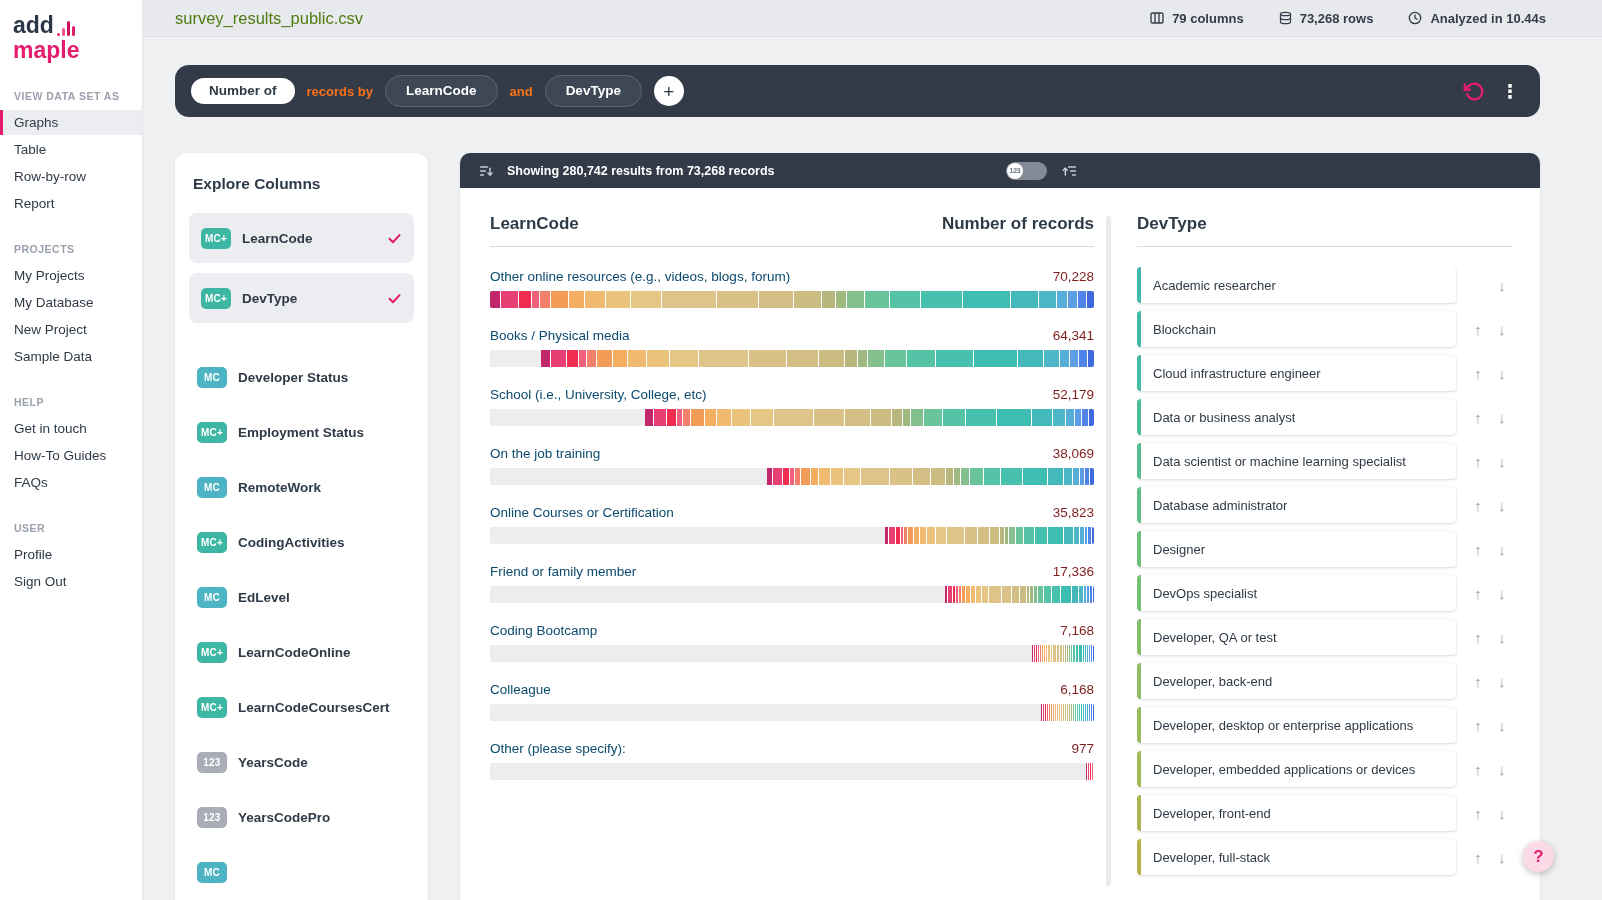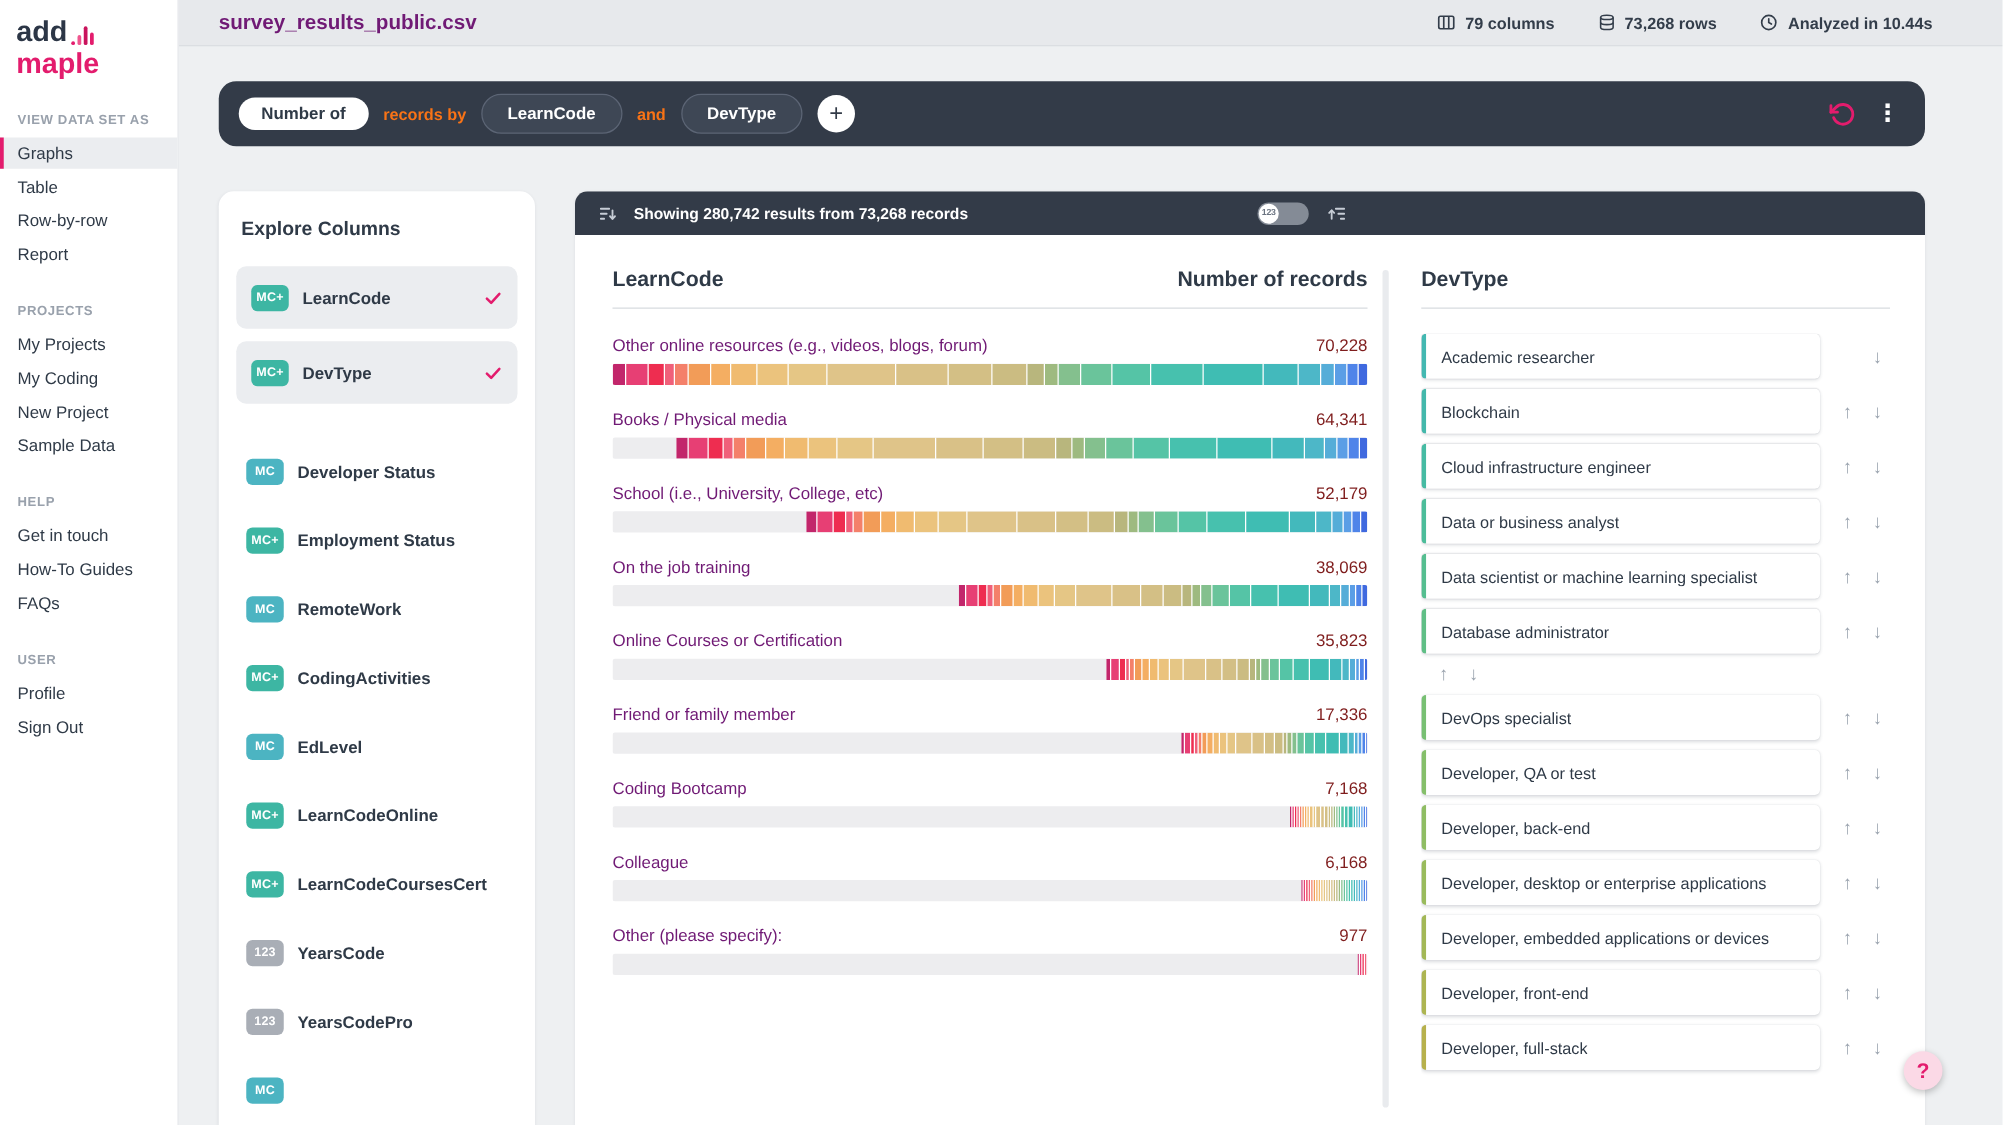--- a/index.html
+++ b/index.html
@@ -18,21 +18,21 @@
 .logo-bars .b2{height:15px;background:#c9135c}
 .logo-bars .b3{height:10px;background:#e31c6d}
 .logo-bottom{font-size:23px;font-weight:600;color:#e31c6d;line-height:1.15}
 .nav-heading{margin:27px 14px 8px;font-size:10.5px;font-weight:700;letter-spacing:.5px;color:#99a1ac}
 .nav-item{padding:5px 14px;font-size:13.5px;color:#2f3a47;cursor:pointer;margin:2px 0}
 .nav-item.active{background:#ebedf0;border-left:3px solid #e31c6d;padding-left:11px}
 
 
 .main{flex:1;display:flex;flex-direction:column;min-width:0}
 .topbar{height:37px;background:#e7e9ec;border-bottom:1px solid #dbdee2;display:flex;align-items:center;padding:0 56px 0 32px;flex-shrink:0}
-.filename{font-size:16.5px;font-weight:700;color:#701a75;flex:1}
+.filename{font-size:16.5px;font-weight:400;color:#4d7c0f;flex:1}
 .stats{display:flex;gap:34px;align-items:center}
 .stat{display:flex;align-items:center;gap:7px;font-size:13px;font-weight:600;color:#333d4a;white-space:nowrap}
 .stat-ic{display:inline-flex;color:#333d4a}
 .content{flex:1;display:flex;flex-direction:column;padding:28px 62px 0 32px;min-height:0}
 
 
 .querybar{height:52px;background:#333b48;border-radius:14px;display:flex;align-items:center;gap:12px;padding:0 16px;flex-shrink:0}
 .pill{border:none;border-radius:18px;font-family:inherit;font-size:13.5px;font-weight:600;cursor:pointer;padding:6px 18px;line-height:1;white-space:nowrap}
 .pill.light{background:#fff;color:#2f3a47}
 .pill.dark{background:#3e4755;border:1px solid #5c6575;color:#fff;padding:8px 20px}
@@ -69,21 +69,21 @@
 .knob{width:16px;height:16px;border-radius:50%;background:#fff;color:#6a7380;font-size:7px;font-weight:700;display:inline-flex;align-items:center;justify-content:center;letter-spacing:-.2px}
 .card-body{flex:1;display:flex;padding:26px 0 0 30px;min-height:0}
 
 
 .chart-panel{width:604px;flex-shrink:0;display:flex;flex-direction:column;min-height:0}
 .col-head{display:flex;justify-content:space-between;align-items:baseline;border-bottom:1px solid #d8dbe0;padding-bottom:12px}
 .col-title{font-size:17px;font-weight:700;color:#2f3a47}
 .chart-rows{margin-top:21px;overflow:hidden}
 .bar-row{margin-bottom:19px}
 .bar-head{display:flex;justify-content:space-between;font-size:13.5px;margin-bottom:6px;line-height:17px}
-.bar-label{color:#701a75}
+.bar-label{color:#0c4a6e}
 .bar-value{color:#7f1d1d}
 .bar-track{height:17px;background:#ededef;border-radius:2px;position:relative;overflow:hidden}
 .bar-fill{position:absolute;right:0;top:0;height:100%;display:flex;gap:1px;overflow:hidden;background:#fff}
 .seg{height:100%;min-width:1px}
 
 
 .vscroll{width:5px;border-radius:3px;background:#e9ebee;margin:2px 0 14px 12px;flex-shrink:0;cursor:pointer}
 
 
 .devtype-panel{flex:1;min-width:0;padding:0 28px 0 26px;display:flex;flex-direction:column;min-height:0}
@@ -116,21 +116,21 @@
       <div class="logo-bottom">maple</div>
     </div>
     <nav>
         <div class="nav-heading">VIEW DATA SET AS</div>
         <div class="nav-item active">Graphs</div>
         <div class="nav-item">Table</div>
         <div class="nav-item">Row-by-row</div>
         <div class="nav-item">Report</div>
         <div class="nav-heading">PROJECTS</div>
         <div class="nav-item">My Projects</div>
-        <div class="nav-item">My Coding</div>
+        <div class="nav-item">My Database</div>
         <div class="nav-item">New Project</div>
         <div class="nav-item">Sample Data</div>
         <div class="nav-heading">HELP</div>
         <div class="nav-item">Get in touch</div>
         <div class="nav-item">How-To Guides</div>
         <div class="nav-item">FAQs</div>
         <div class="nav-heading">USER</div>
         <div class="nav-item">Profile</div>
         <div class="nav-item">Sign Out</div>
       </nav>
@@ -646,20 +646,23 @@
                     <span class="arrow">↓</span>
                   </div>
                   <div class="dev-row">
                     <div class="dev-card" style="border-left-color:#60bf86">
                       <span class="dev-label">Database administrator</span>
                     </div>
                     <span class="arrow">↑</span>
                     <span class="arrow">↓</span>
                   </div>
                   <div class="dev-row">
+                    <div class="dev-card" style="border-left-color:#6cc07c">
+                      <span class="dev-label">Designer</span>
+                    </div>
                     <span class="arrow">↑</span>
                     <span class="arrow">↓</span>
                   </div>
                   <div class="dev-row">
                     <div class="dev-card" style="border-left-color:#78c073">
                       <span class="dev-label">DevOps specialist</span>
                     </div>
                     <span class="arrow">↑</span>
                     <span class="arrow">↓</span>
                   </div>

